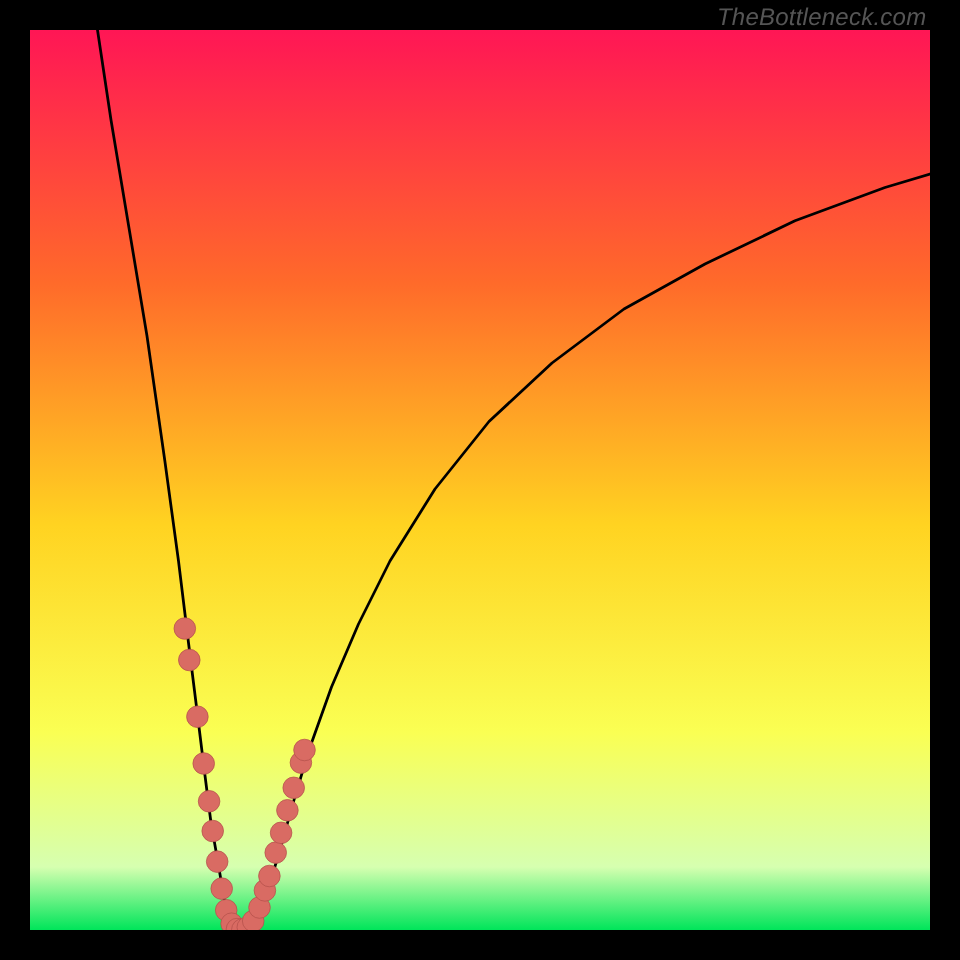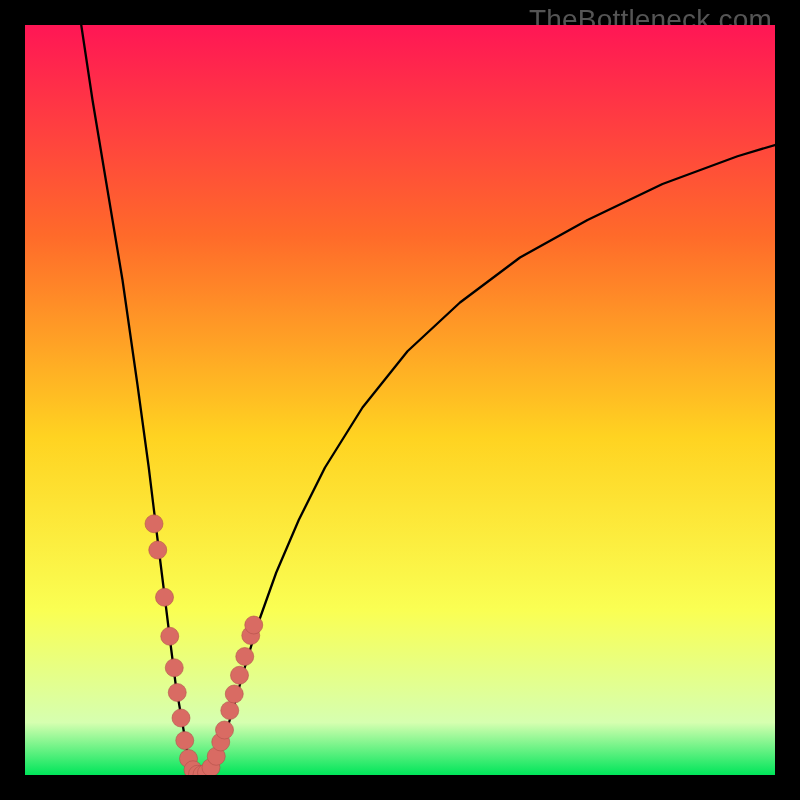--- a/index.html
+++ b/index.html
@@ -22,23 +22,24 @@
   left: 25px;
   top: 25px;
   width: 750px;
   height: 750px;
 }
 .watermark {
   position: absolute;
   top: 4px;
   right: 28px;
   color: #555;
-  font-size: 28px;
+  font-size: 20px;
   font-weight: 400;
   letter-spacing: 0.2px;
+  font-style: italic;
 }
 svg {
   display: block;
 }
 </style>
 </head>
 <body>
 
 <div class="outer">
   <div class="watermark">TheBottleneck.com</div>

